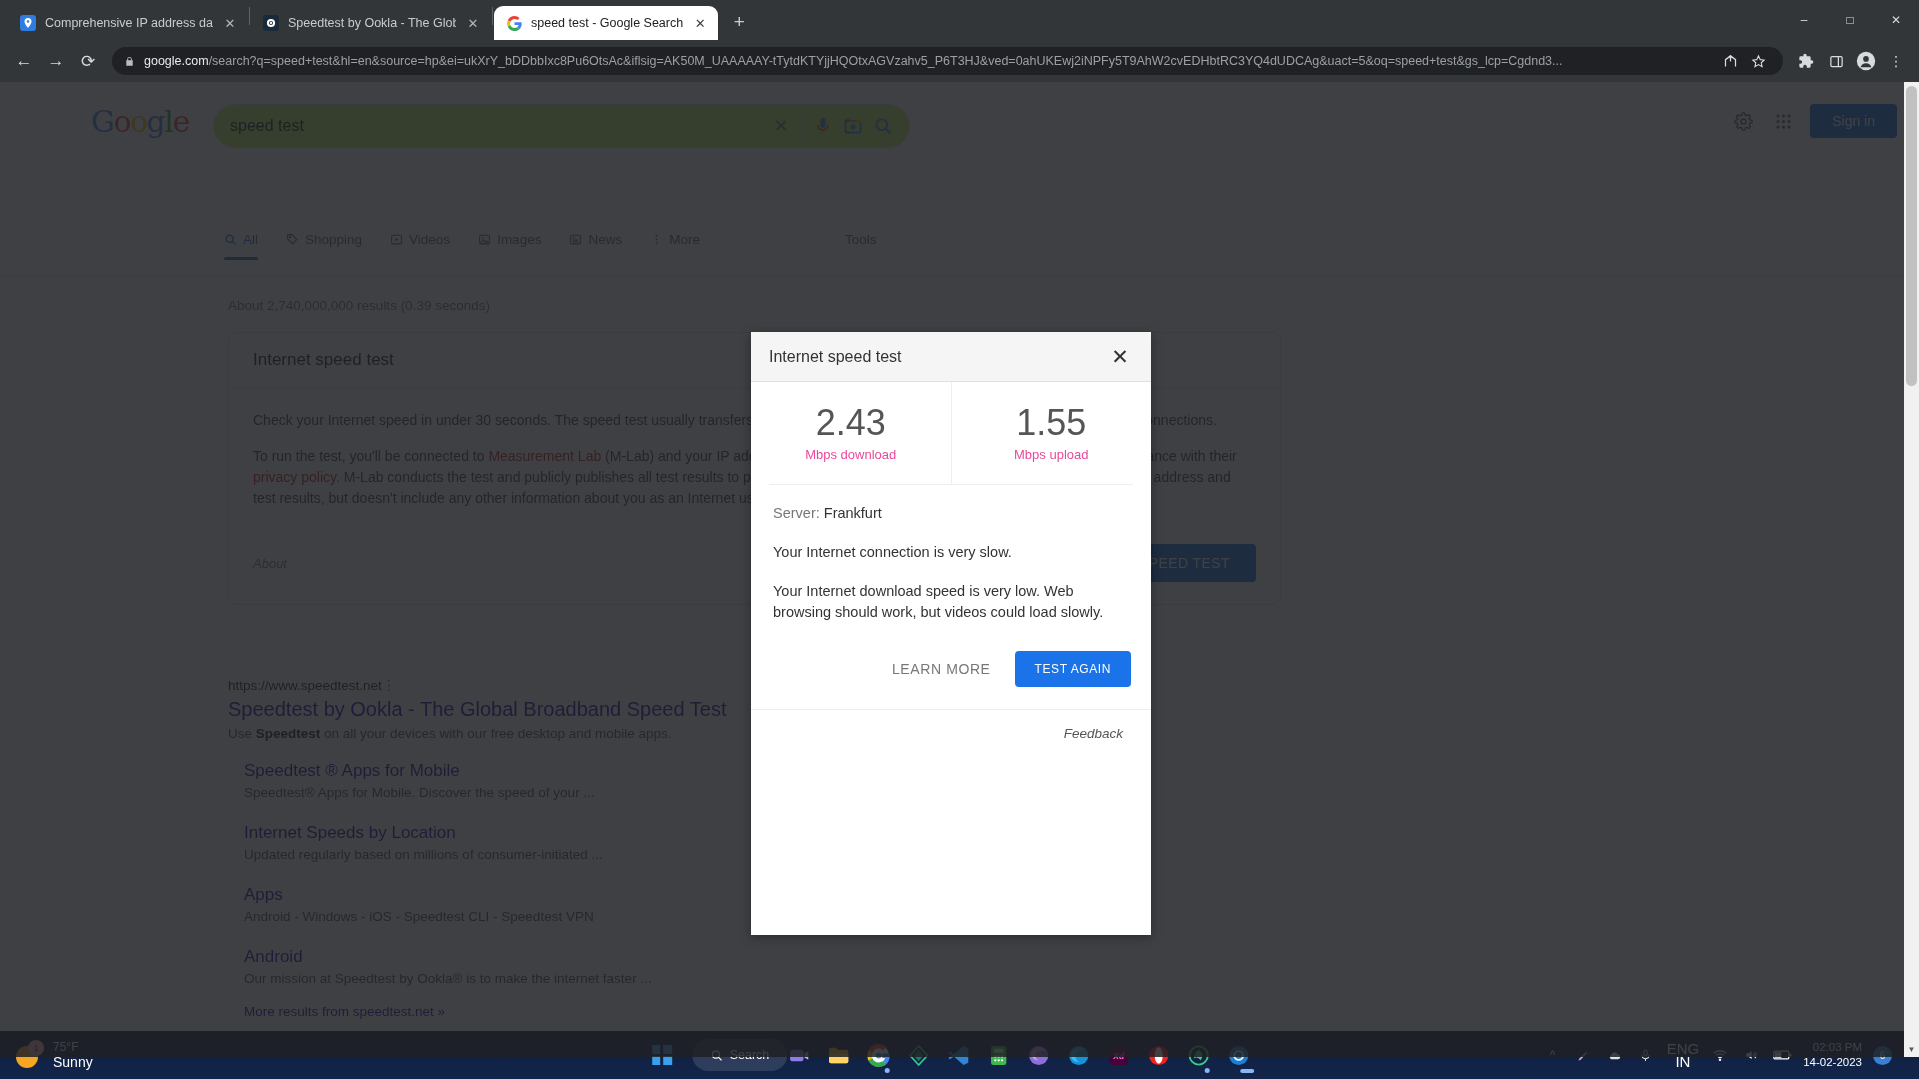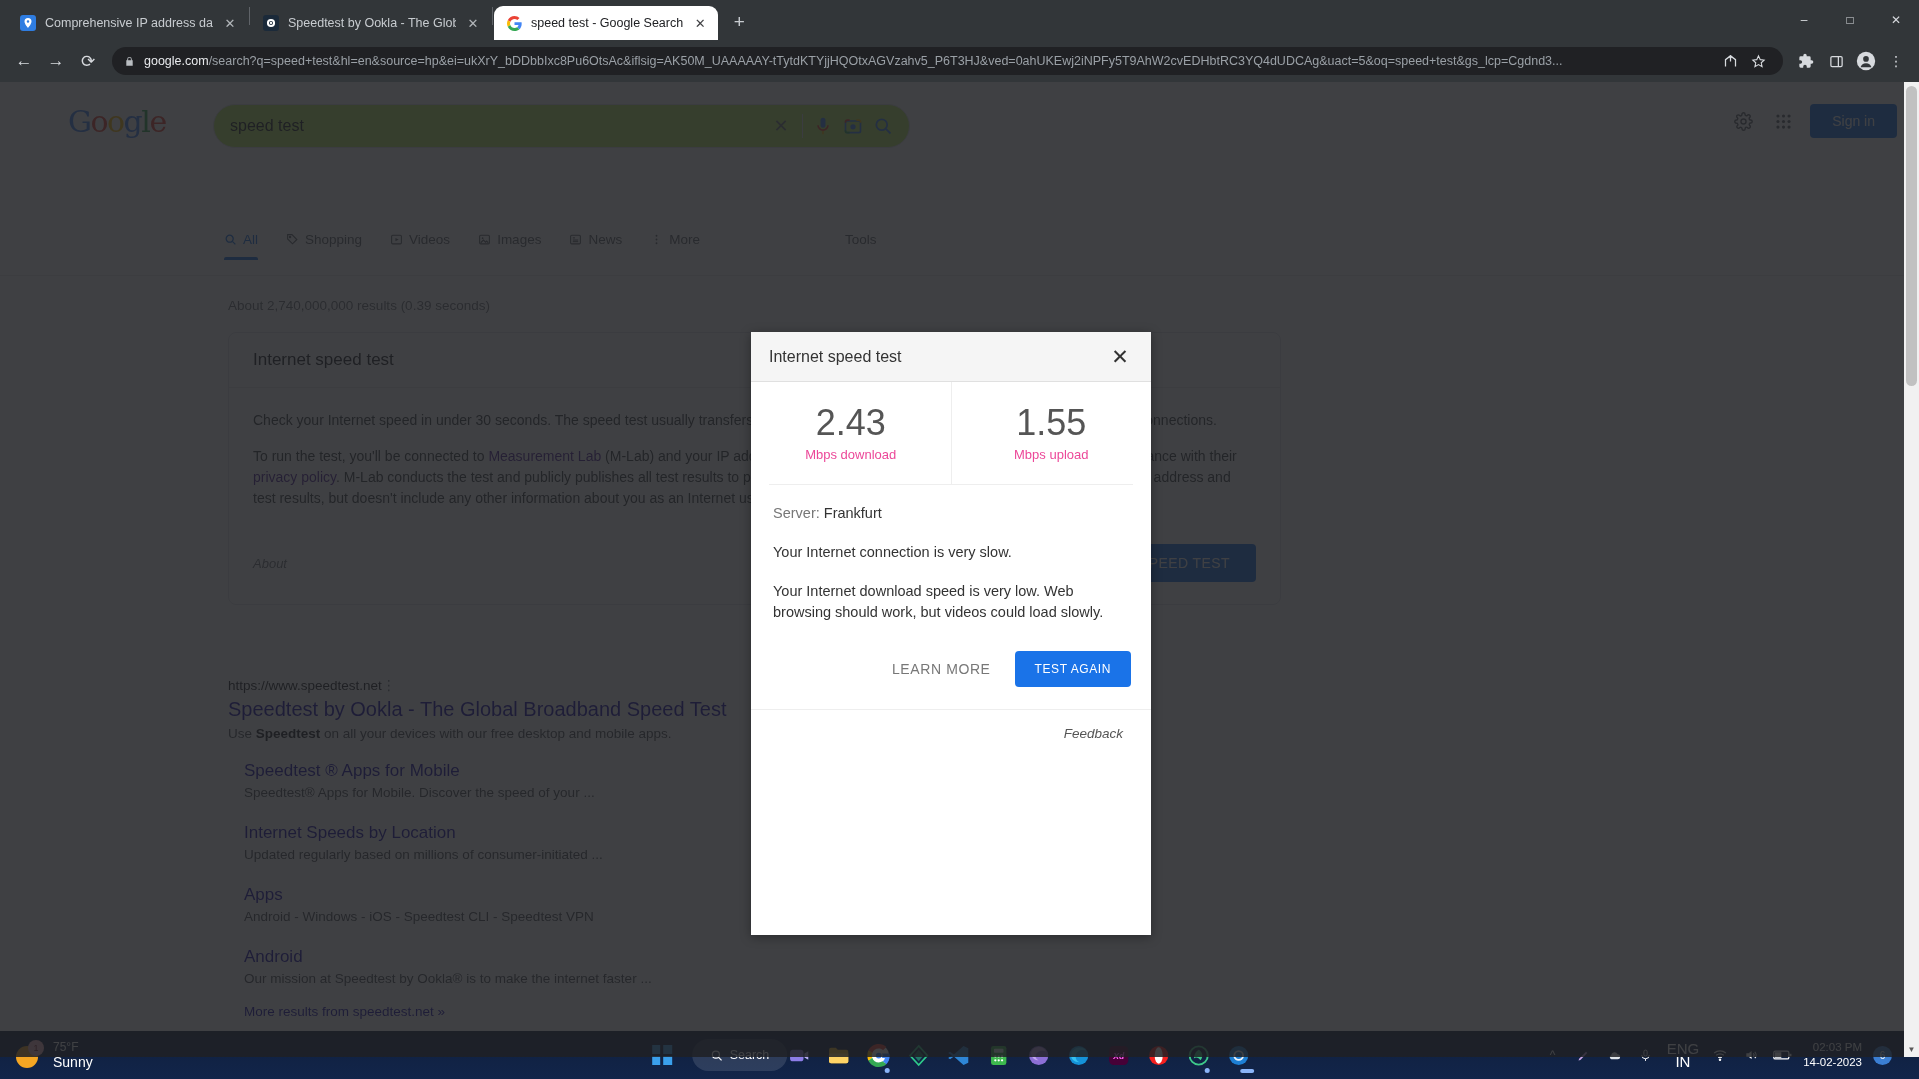--- a/index.html
+++ b/index.html
@@ -51,21 +51,21 @@
   .url { font-size:12.5px; color:#9aa0a6; white-space:nowrap; overflow:hidden; }
   .url b { color:#e8eaed; font-weight:400; }
   .omni-right { display:flex; align-items:center; gap:2px; margin-left:auto; }
   .tb-icon { width:26px; height:26px; display:flex; align-items:center; justify-content:center; color:#d7dade; font-size:14px; border-radius:50%; }
 
   
   .page { position:absolute; left:0; top:82px; width:1919px; height:975px; background:#fff; overflow:hidden; }
   .dimmer { position:absolute; inset:0; background:rgba(32,33,36,.86); z-index:5; }
 
   .gheader { position:relative; padding:22px 0 0 0; }
-  .glogo { position:absolute; left:68px; top:22px; font-size:30px; letter-spacing:-1.5px; font-family:"DejaVu Serif", serif; }
+  .glogo { position:absolute; left:91px; top:22px; font-size:30px; letter-spacing:-1.5px; font-family:"DejaVu Serif", serif; }
   .glogo .b{color:#4285F4}.glogo .r{color:#EA4335}.glogo .y{color:#FBBC05}.glogo .g{color:#34A853}
 
   .searchbar {
     position:absolute; left:213px; top:22px; width:697px; height:44px;
     border:1px solid #dfe1e5; border-radius:24px;
     display:flex; align-items:center; padding:0 16px; gap:10px; background:#bef264;
   }
   .searchbar .q { flex:1; font-size:16px; color:#202124; }
   .sb-icon { display:flex; align-items:center; justify-content:center; }
   .clear-x { font-size:18px; color:#70757a; width:22px; text-align:center; }
@@ -85,21 +85,21 @@
 
   
   .kpanel {
     position:absolute; left:228px; top:250px; width:1053px;
     border:1px solid #dfe1e5; border-radius:8px; background:#fff;
   }
   .kp-head { padding:17px 24px; font-size:17px; color:#202124; border-bottom:1px solid #ebebeb; }
   .kp-body { padding:22px 24px 20px 24px; font-size:14px; color:#3c4043; line-height:21px; }
   .kp-body p { margin-bottom:15px; }
   .kp-body b { font-weight:700; }
-  .kp-body a { color:#4c1d95; text-decoration:none; }
+  .kp-body a { color:#b91c1c; text-decoration:none; }
   .kp-foot { display:flex; align-items:center; justify-content:space-between; padding:0 24px 22px 24px; }
   .kp-about { font-size:13px; color:#70757a; font-style:italic; }
   .run-btn { background:#1a73e8; color:#fff; font-size:14px; font-weight:500; padding:11px 26px; border-radius:4px; letter-spacing:.4px; }
 
   
   .results { position:absolute; left:228px; top:595px; width:660px; }
   .res { margin-bottom:10px; }
   .res-url { font-size:13.5px; color:#202124; display:flex; align-items:center; gap:0; }
   .res-dots { color:#70757a; font-size:14px; letter-spacing:0; }
   .res-title { font-size:20px; color:#1a0dab; margin-top:3px; line-height:26px; }

